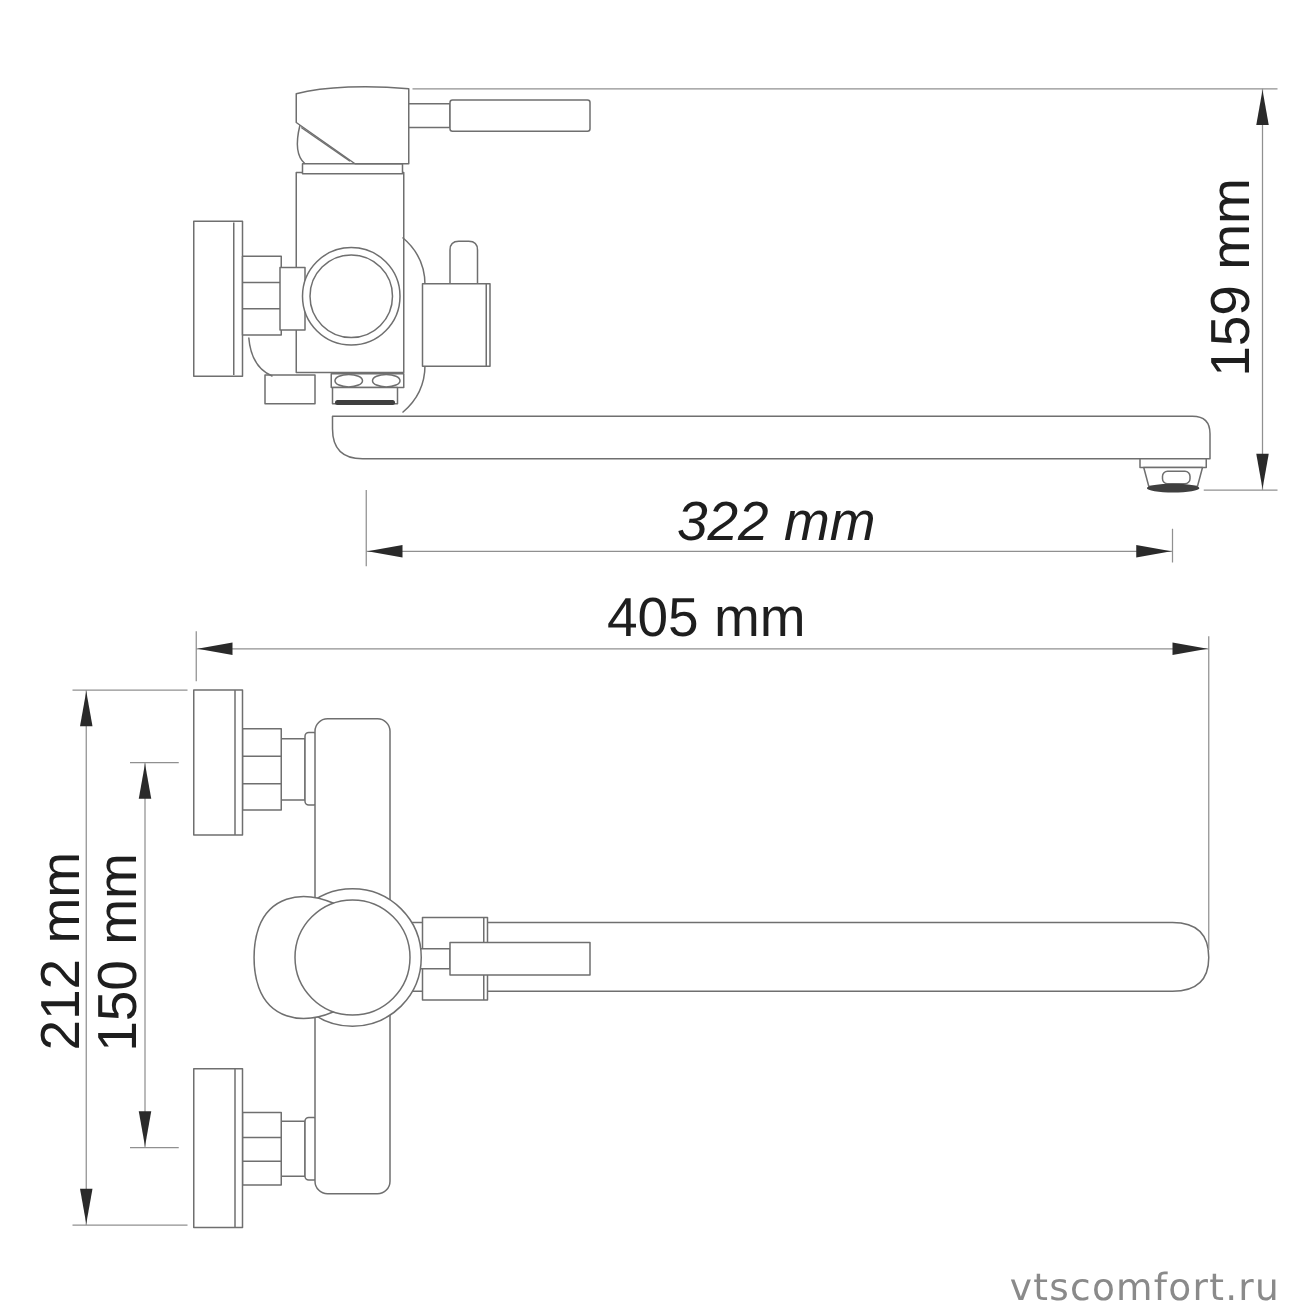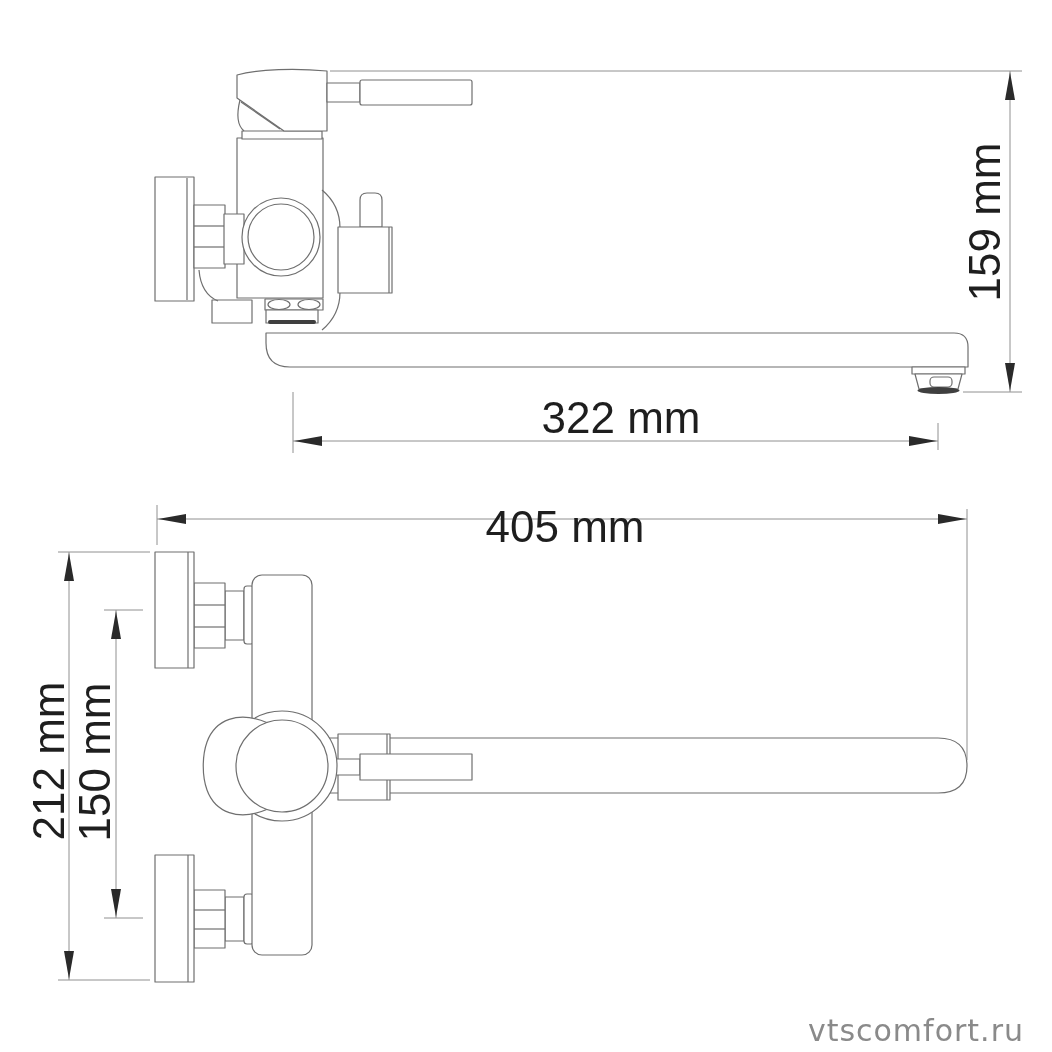--- a/index.html
+++ b/index.html
@@ -151,19 +151,19 @@
     <g>
       <path class="dim" d="M 104,610 H 143"></path>
       <path class="dim" d="M 104,918 H 143"></path>
       <path class="dim" d="M 116,610 V 918"></path>
       <polygon class="arr" points="116,611 111,639 121,639"></polygon>
       <polygon class="arr" points="116,917 111,889 121,889"></polygon>
     </g>
   </svg>
 
   <div class="dim-label vertical" style="left:985px; top:222px;">159 mm</div>
-  <div class="dim-label" style="left:621px; top:418px;">322 mm</div>
-  <div class="dim-label" style="left:565px; top:495px;margin-top:32px;">405 mm</div>
+  <div class="dim-label" style="left:621px; top:418px;font-style:italic;">322 mm</div>
+  <div class="dim-label" style="left:565px; top:495px;">405 mm</div>
   <div class="dim-label vertical" style="left:49px; top:761px;">212 mm</div>
   <div class="dim-label vertical" style="left:95px; top:762px;">150 mm</div>
 
   <div class="watermark">vtscomfort.ru</div>
 </div>
 
 </body></html>

